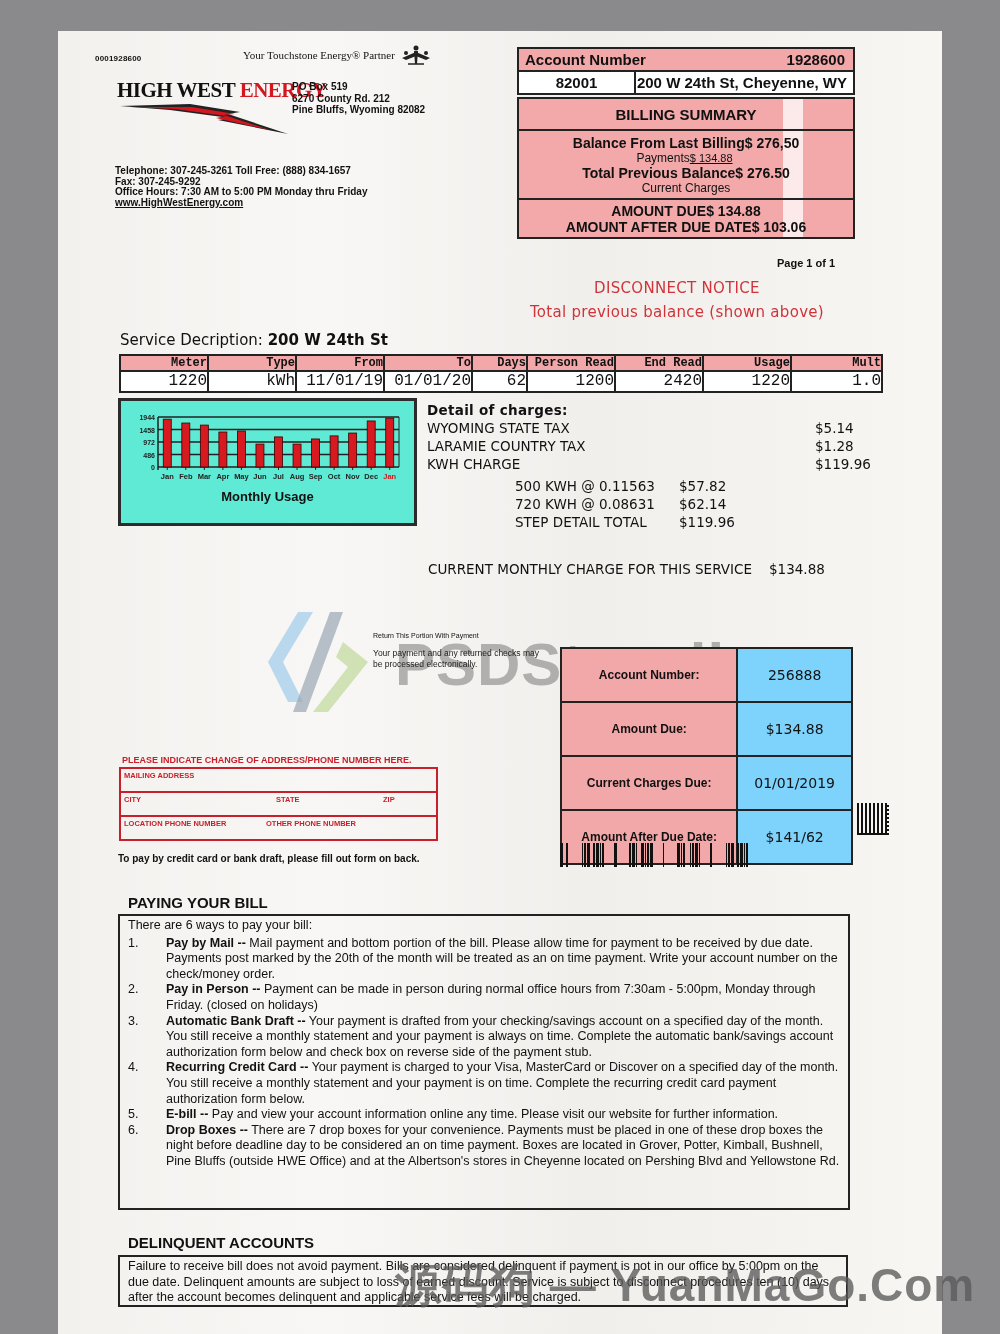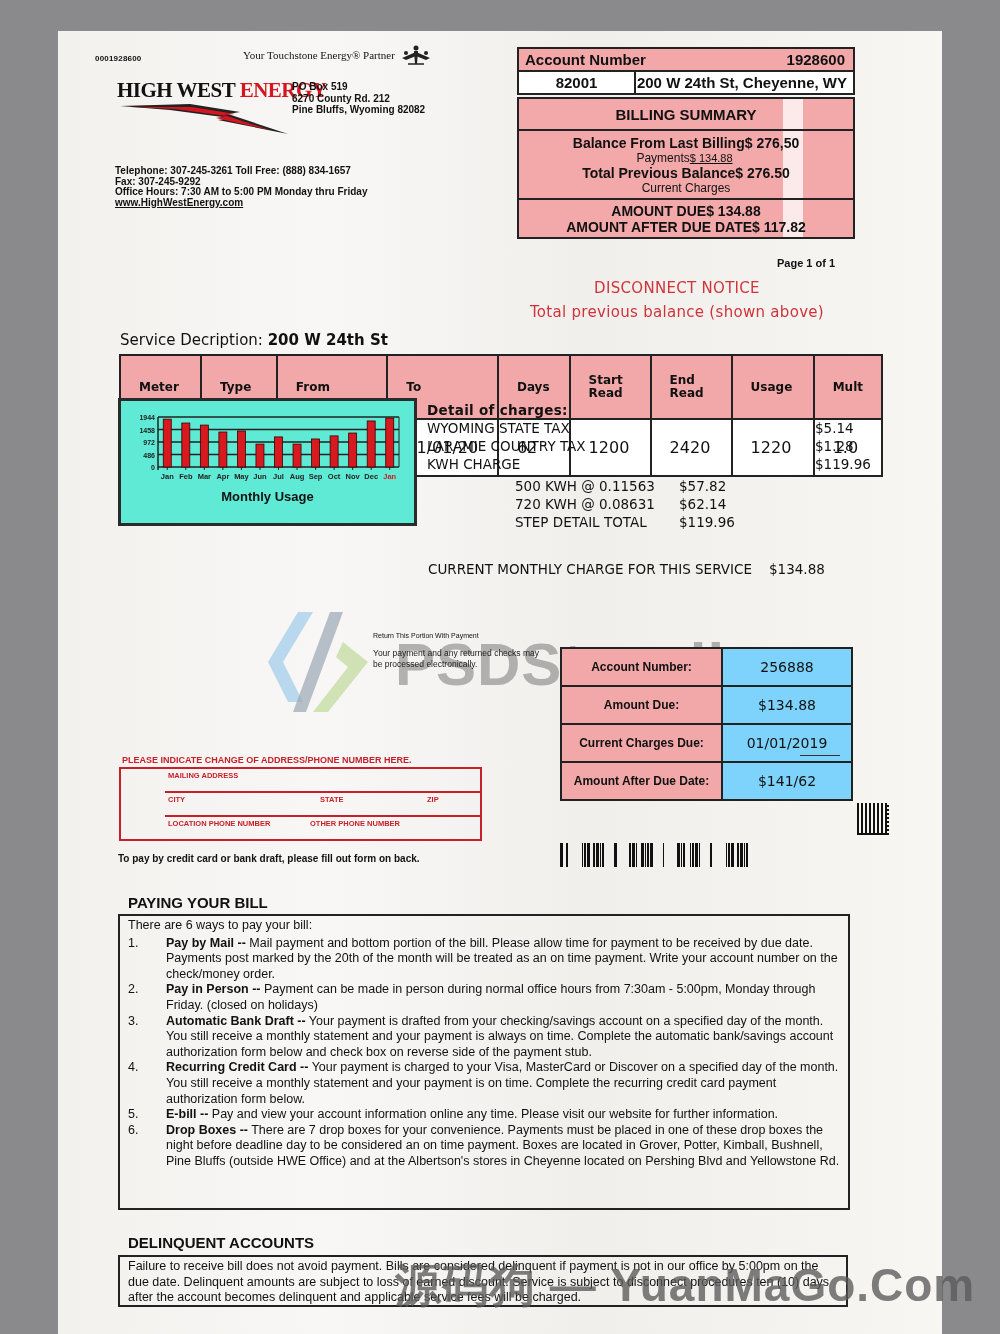--- a/index.html
+++ b/index.html
@@ -41,21 +41,21 @@
   .srow .lbl.s { font-size: 12px; }
   .srow .val.s { font-size: 11px; text-decoration: underline; padding-right: 3px; }
   .page-of { left: 777px; top: 257px; font-size: 11px; font-weight: bold; }
   .disconnect { left: 517px; top: 276px; width: 320px; text-align: center; color: #d0343a; font-size: 15px; line-height: 24px; font-family: "DejaVu Sans", sans-serif; letter-spacing: 0.3px; }
   .disconnect .t1 { font-size: 15px; }
 
   
   .svc-label { left: 120px; top: 331px; font-size: 15px; font-family: "DejaVu Sans", sans-serif; }
   .svc-label b { font-weight: bold; }
   .svc-table { left: 119px; top: 354px; width: 764px; border-collapse: collapse; font-family: "DejaVu Sans", sans-serif; }
-  .svc-table th, .svc-table td { border: 2px solid #222; text-align: left; padding: 18px; }
+  .svc-table th, .svc-table td { border: 2px solid #222; text-align: right; padding: 0; font-family: Liberation Mono, monospace; }
   .svc-table th { background: #f2a8a9; font-size: 12px; font-weight: bold; height: 14px; line-height: 13px; }
   .svc-table td { background: #fff; font-size: 16px; height: 19px; line-height: 19px; }
 
   
   .chart-box { left: 118px; top: 398px; width: 293px; height: 122px; border: 3px solid #2b2b2b; background: #5eead4; }
   .chart-svg { position: absolute; left: 0; top: 0; }
   .chart-caption { position: absolute; left: 0; width: 100%; top: 88px; text-align: center; font-weight: bold; font-size: 13px; }
 
   
   .charges { left: 427px; top: 401px; width: 440px; font-family: "DejaVu Sans", sans-serif; font-size: 13.5px; line-height: 18px; }
@@ -69,28 +69,28 @@
   .fac .r .l { width: 341px; }
 
   
   .wm-logo { left: 268px; top: 612px; width: 100px; height: 100px; }
   .wm-text { left: 395px; top: 630px; font-size: 60px; font-weight: bold; color: rgba(120,120,120,0.55); letter-spacing: 1px; }
 
   .return-small { left: 373px; top: 632px; font-size: 7px; }
   .return-note { left: 373px; top: 648px; font-size: 8.5px; line-height: 11px; color: #222; }
 
   .stub { left: 560px; top: 647px; width: 293px; border-collapse: collapse; }
-  .stub td { border: 2px solid #222; height: 20px; padding: 8px; }
+  .stub td { border: 2px solid #222; height: 20px; padding: 16px; }
   .stub td.k { background: #f2a8a9; width: 143px; text-align: center; font-size: 12px; font-weight: bold; }
   .stub td.v { background: #7dd3fc; text-align: center; font-size: 14px; font-family: "DejaVu Sans", sans-serif; }
   .stub-line { left: 800px; top: 755px; width: 40px; height: 1px; background: #333; }
 
   
   .chg-title { left: 122px; top: 755px; color: #c8202a; font-size: 9px; font-weight: bold; }
-  .chg-form { left: 119px; top: 767px; width: 315px; border: 2px solid #c8202a; padding-left: 44px; }
+  .chg-form { left: 119px; top: 767px; width: 315px; border: 2px solid #c8202a; }
   .chg-row { height: 22px; border-bottom: 2px solid #c8202a; position: relative; font-size: 7.5px; font-weight: bold; color: #c8202a; }
   .chg-row:last-child { border-bottom: none; }
   .chg-row span { position: absolute; top: 2px; }
   .paynote { left: 118px; top: 853px; font-size: 10px; font-weight: bold; }
 
   .barcode { left: 560px; top: 843px; width: 196px; height: 24px; }
   .qr { left: 857px; top: 803px; width: 32px; height: 32px; }
 
   
   .h-pay { left: 128px; top: 894px; font-size: 15px; font-weight: bold; }
@@ -170,40 +170,40 @@
         <span class="lbl s">Current Charges</span>
       </div>
   </div>
   <div class="sum-foot">
     <div class="srow">
         <span class="lbl b">AMOUNT DUE</span>
         <span class="val b">$ 134.88</span>
       </div>
     <div class="srow">
         <span class="lbl b">AMOUNT AFTER DUE DATE</span>
-        <span class="val b">$ 117.82</span>
+        <span class="val b">$ 103.06</span>
       </div>
   </div>
 </div>
 <div class="abs page-of">Page 1 of 1</div>
 <div class="abs disconnect">
   <div class="t1">DISCONNECT NOTICE</div>
   <div>Total previous balance (shown above)</div>
 </div>
 
 <div class="abs svc-label"><span>Service Decription:</span> <b>200 W 24th St</b></div>
 <table class="abs svc-table">
   <tbody>
       <tr>
     <th style="width:86px">Meter</th>
     <th style="width:86px">Type</th>
     <th style="width:86px">From</th>
     <th style="width:86px">To</th>
     <th style="width:53px">Days</th>
-    <th style="width:86px">Start Read</th>
+    <th style="width:86px">Person Read</th>
     <th style="width:86px">End Read</th>
     <th style="width:86px">Usage</th>
     <th>Mult</th>
   </tr>
   <tr>
     <td>1220</td>
     <td>kWh</td>
     <td>11/01/19</td>
     <td>01/01/20</td>
     <td>62</td>

